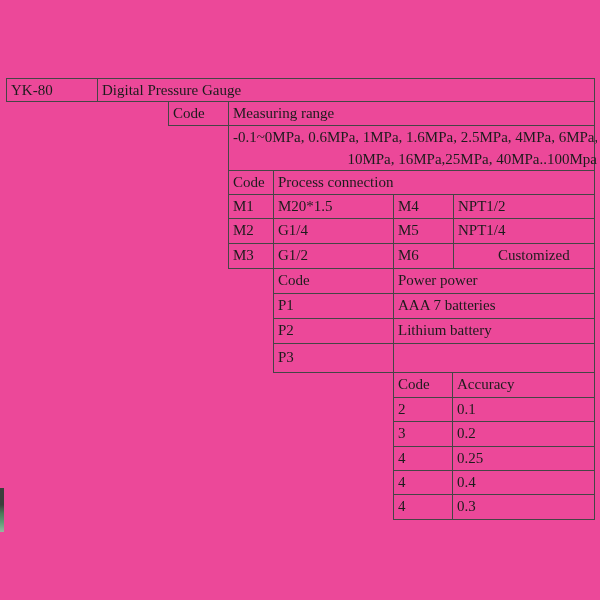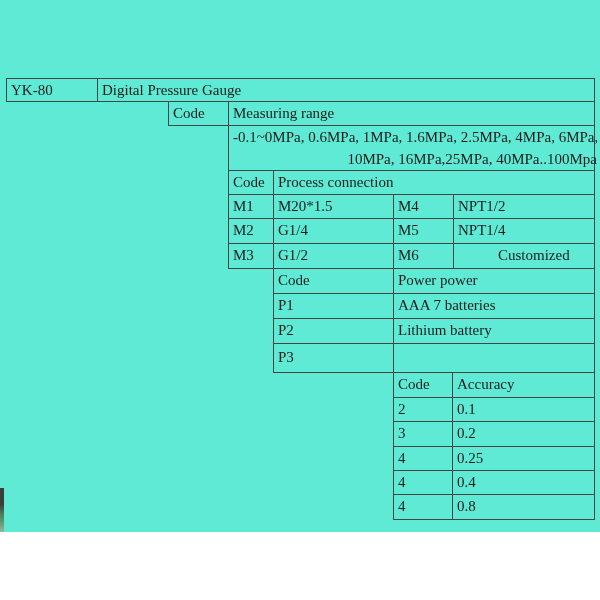--- a/index.html
+++ b/index.html
@@ -4,21 +4,21 @@
 <style>
   html, body { margin: 0; padding: 0; }
   body {
     width: 600px; height: 600px;
     background: #ffffff;
     font-family: "Liberation Serif", "DejaVu Serif", serif;
     font-size: 15px;
     color: #1c1c1c;
     overflow: hidden;
   }
-  #canvas { position: relative; width: 600px; height: 532px; background: #5eead4; }
+  #canvas { position: relative; width: 600px; height: 600px; background: #ec4899; }
   .ln { position: absolute; background: #454545; }
   .cell {
     position: absolute;
     display: flex;
     align-items: center;
     padding-left: 4px;
     white-space: nowrap;
     overflow: hidden;
     line-height: 1.1;
   }
@@ -124,17 +124,17 @@
   <div class="cell" style="left:394px; top:422px; width:57px; height:23px;">3</div>
   <div class="cell" style="left:453px; top:422px; width:140px; height:23px;">0.2</div>
 
   <div class="cell" style="left:394px; top:447px; width:57px; height:22px;">4</div>
   <div class="cell" style="left:453px; top:447px; width:140px; height:22px;">0.25</div>
 
   <div class="cell" style="left:394px; top:471px; width:57px; height:22px;">4</div>
   <div class="cell" style="left:453px; top:471px; width:140px; height:22px;">0.4</div>
 
   <div class="cell" style="left:394px; top:495px; width:57px; height:23px;">4</div>
-  <div class="cell" style="left:453px; top:495px; width:140px; height:23px;">0.8</div>
+  <div class="cell" style="left:453px; top:495px; width:140px; height:23px;">0.3</div>
 
   <div id="edge-sliver"></div>
 
 </div>
 
 </body></html>

